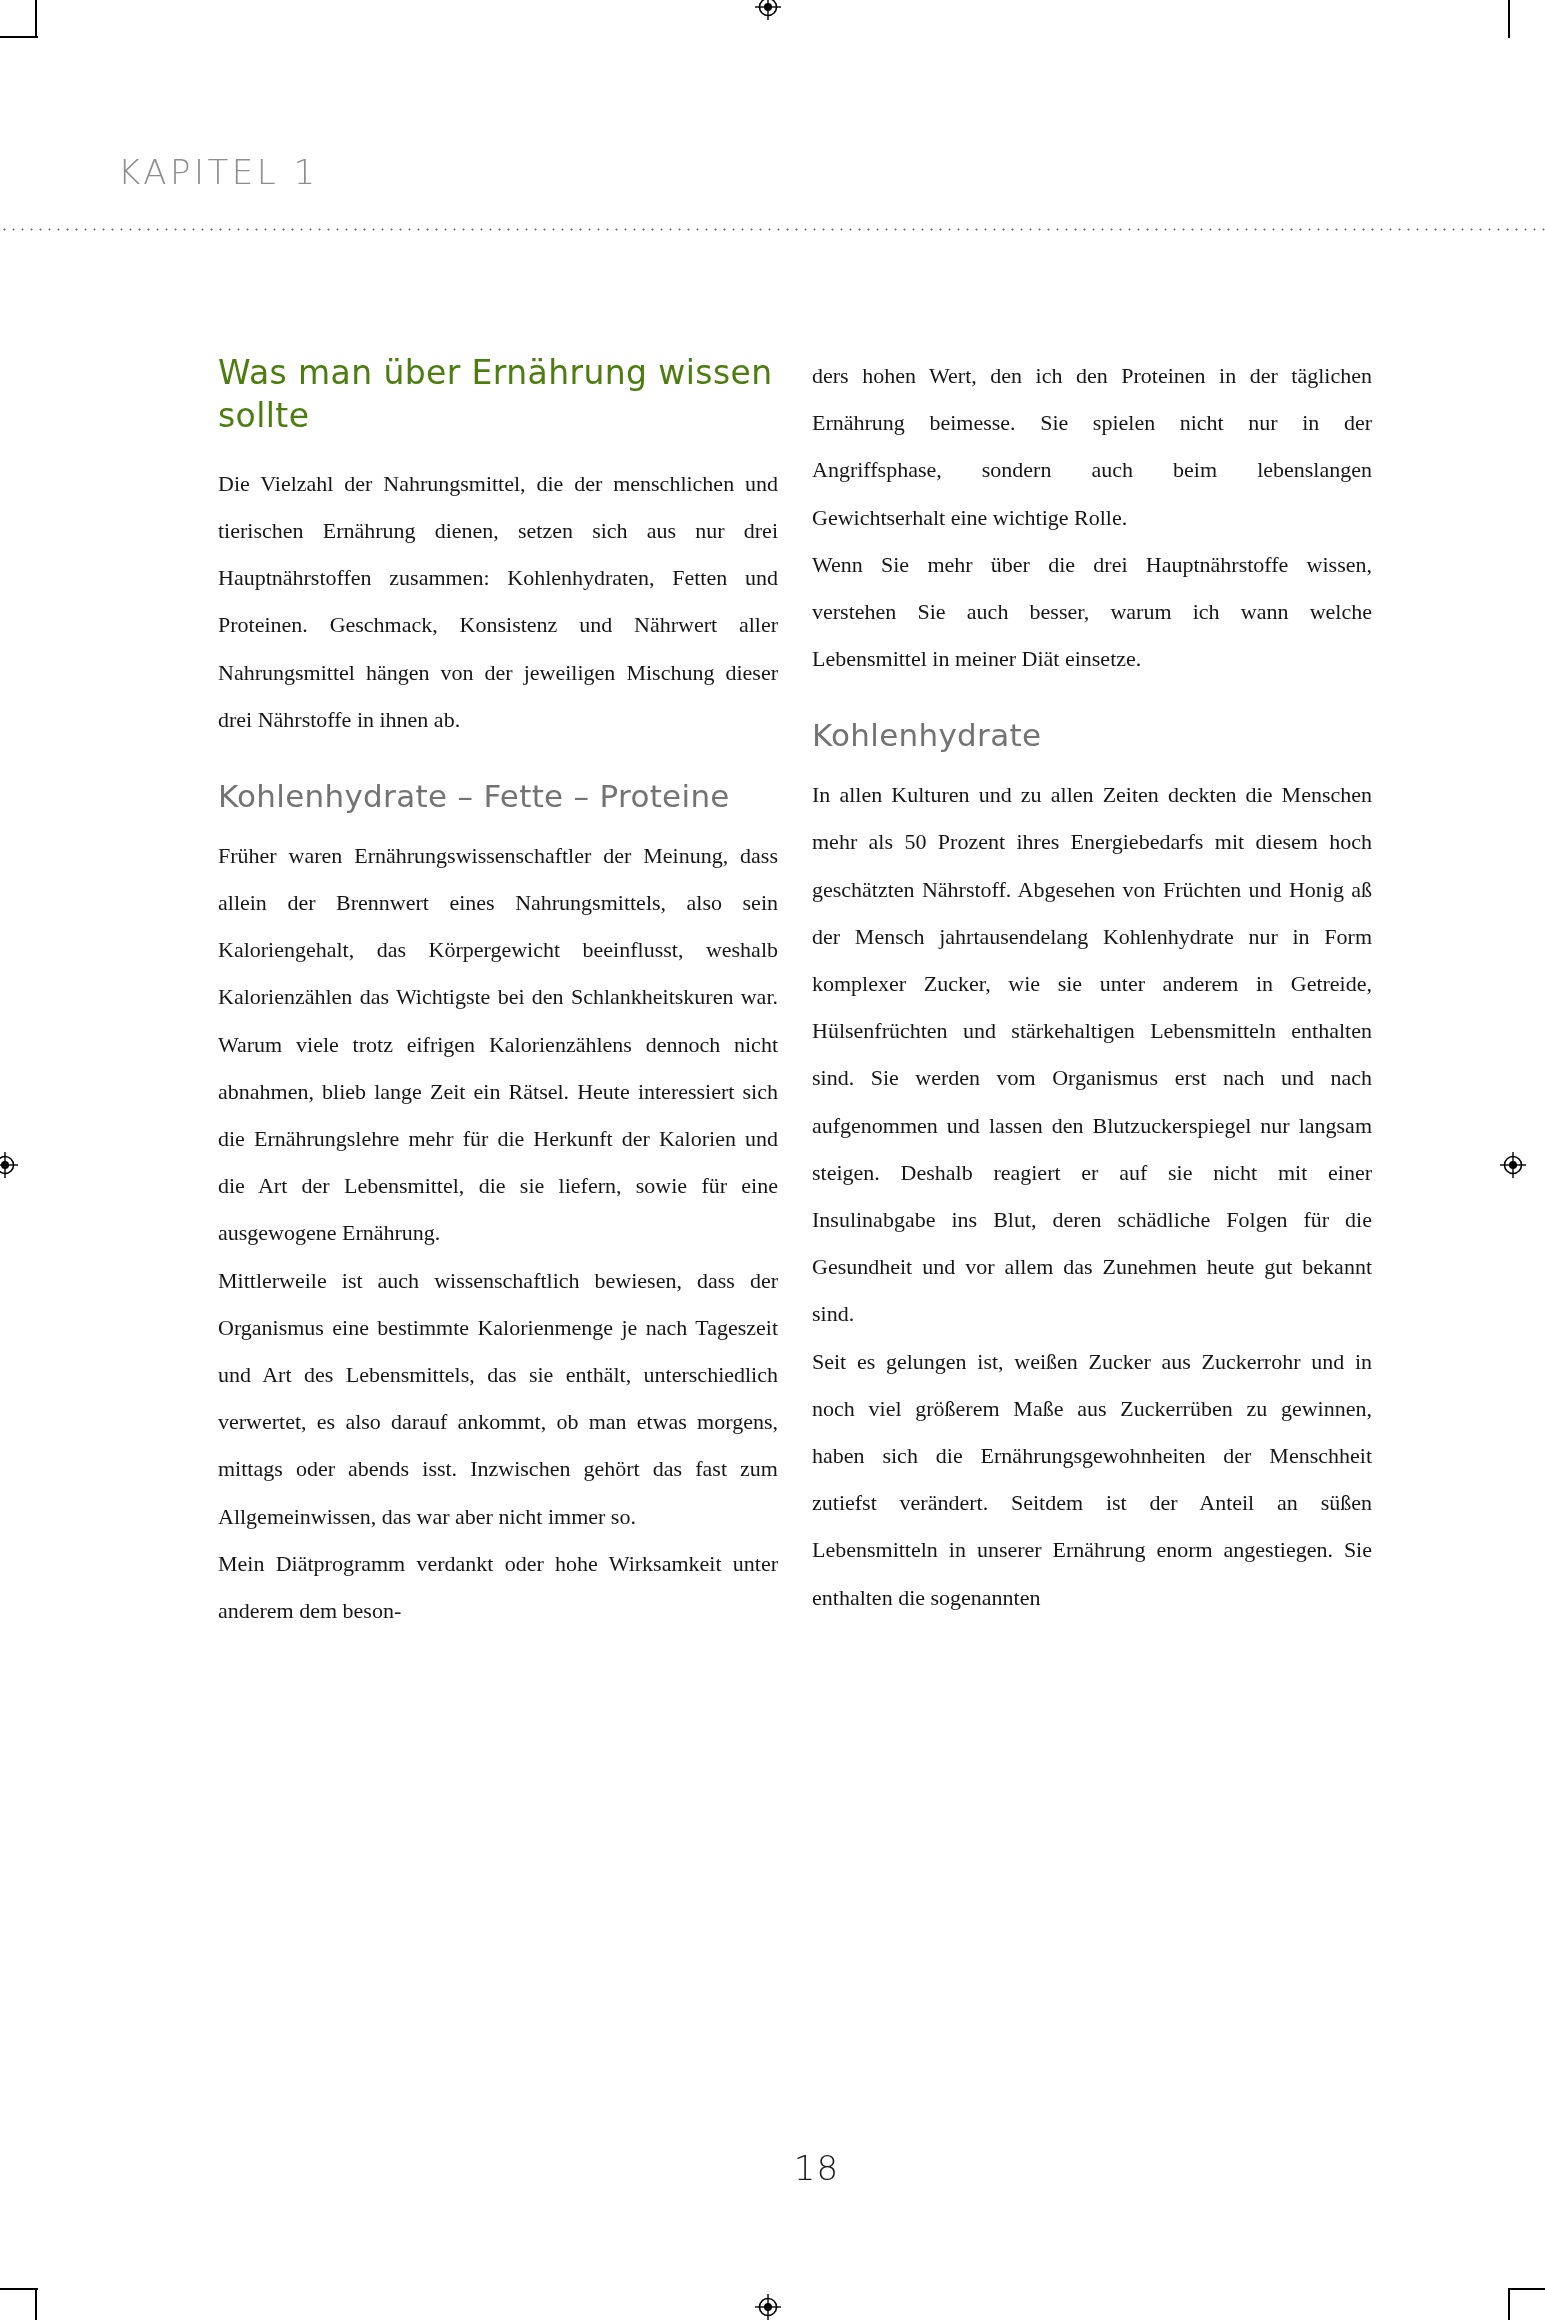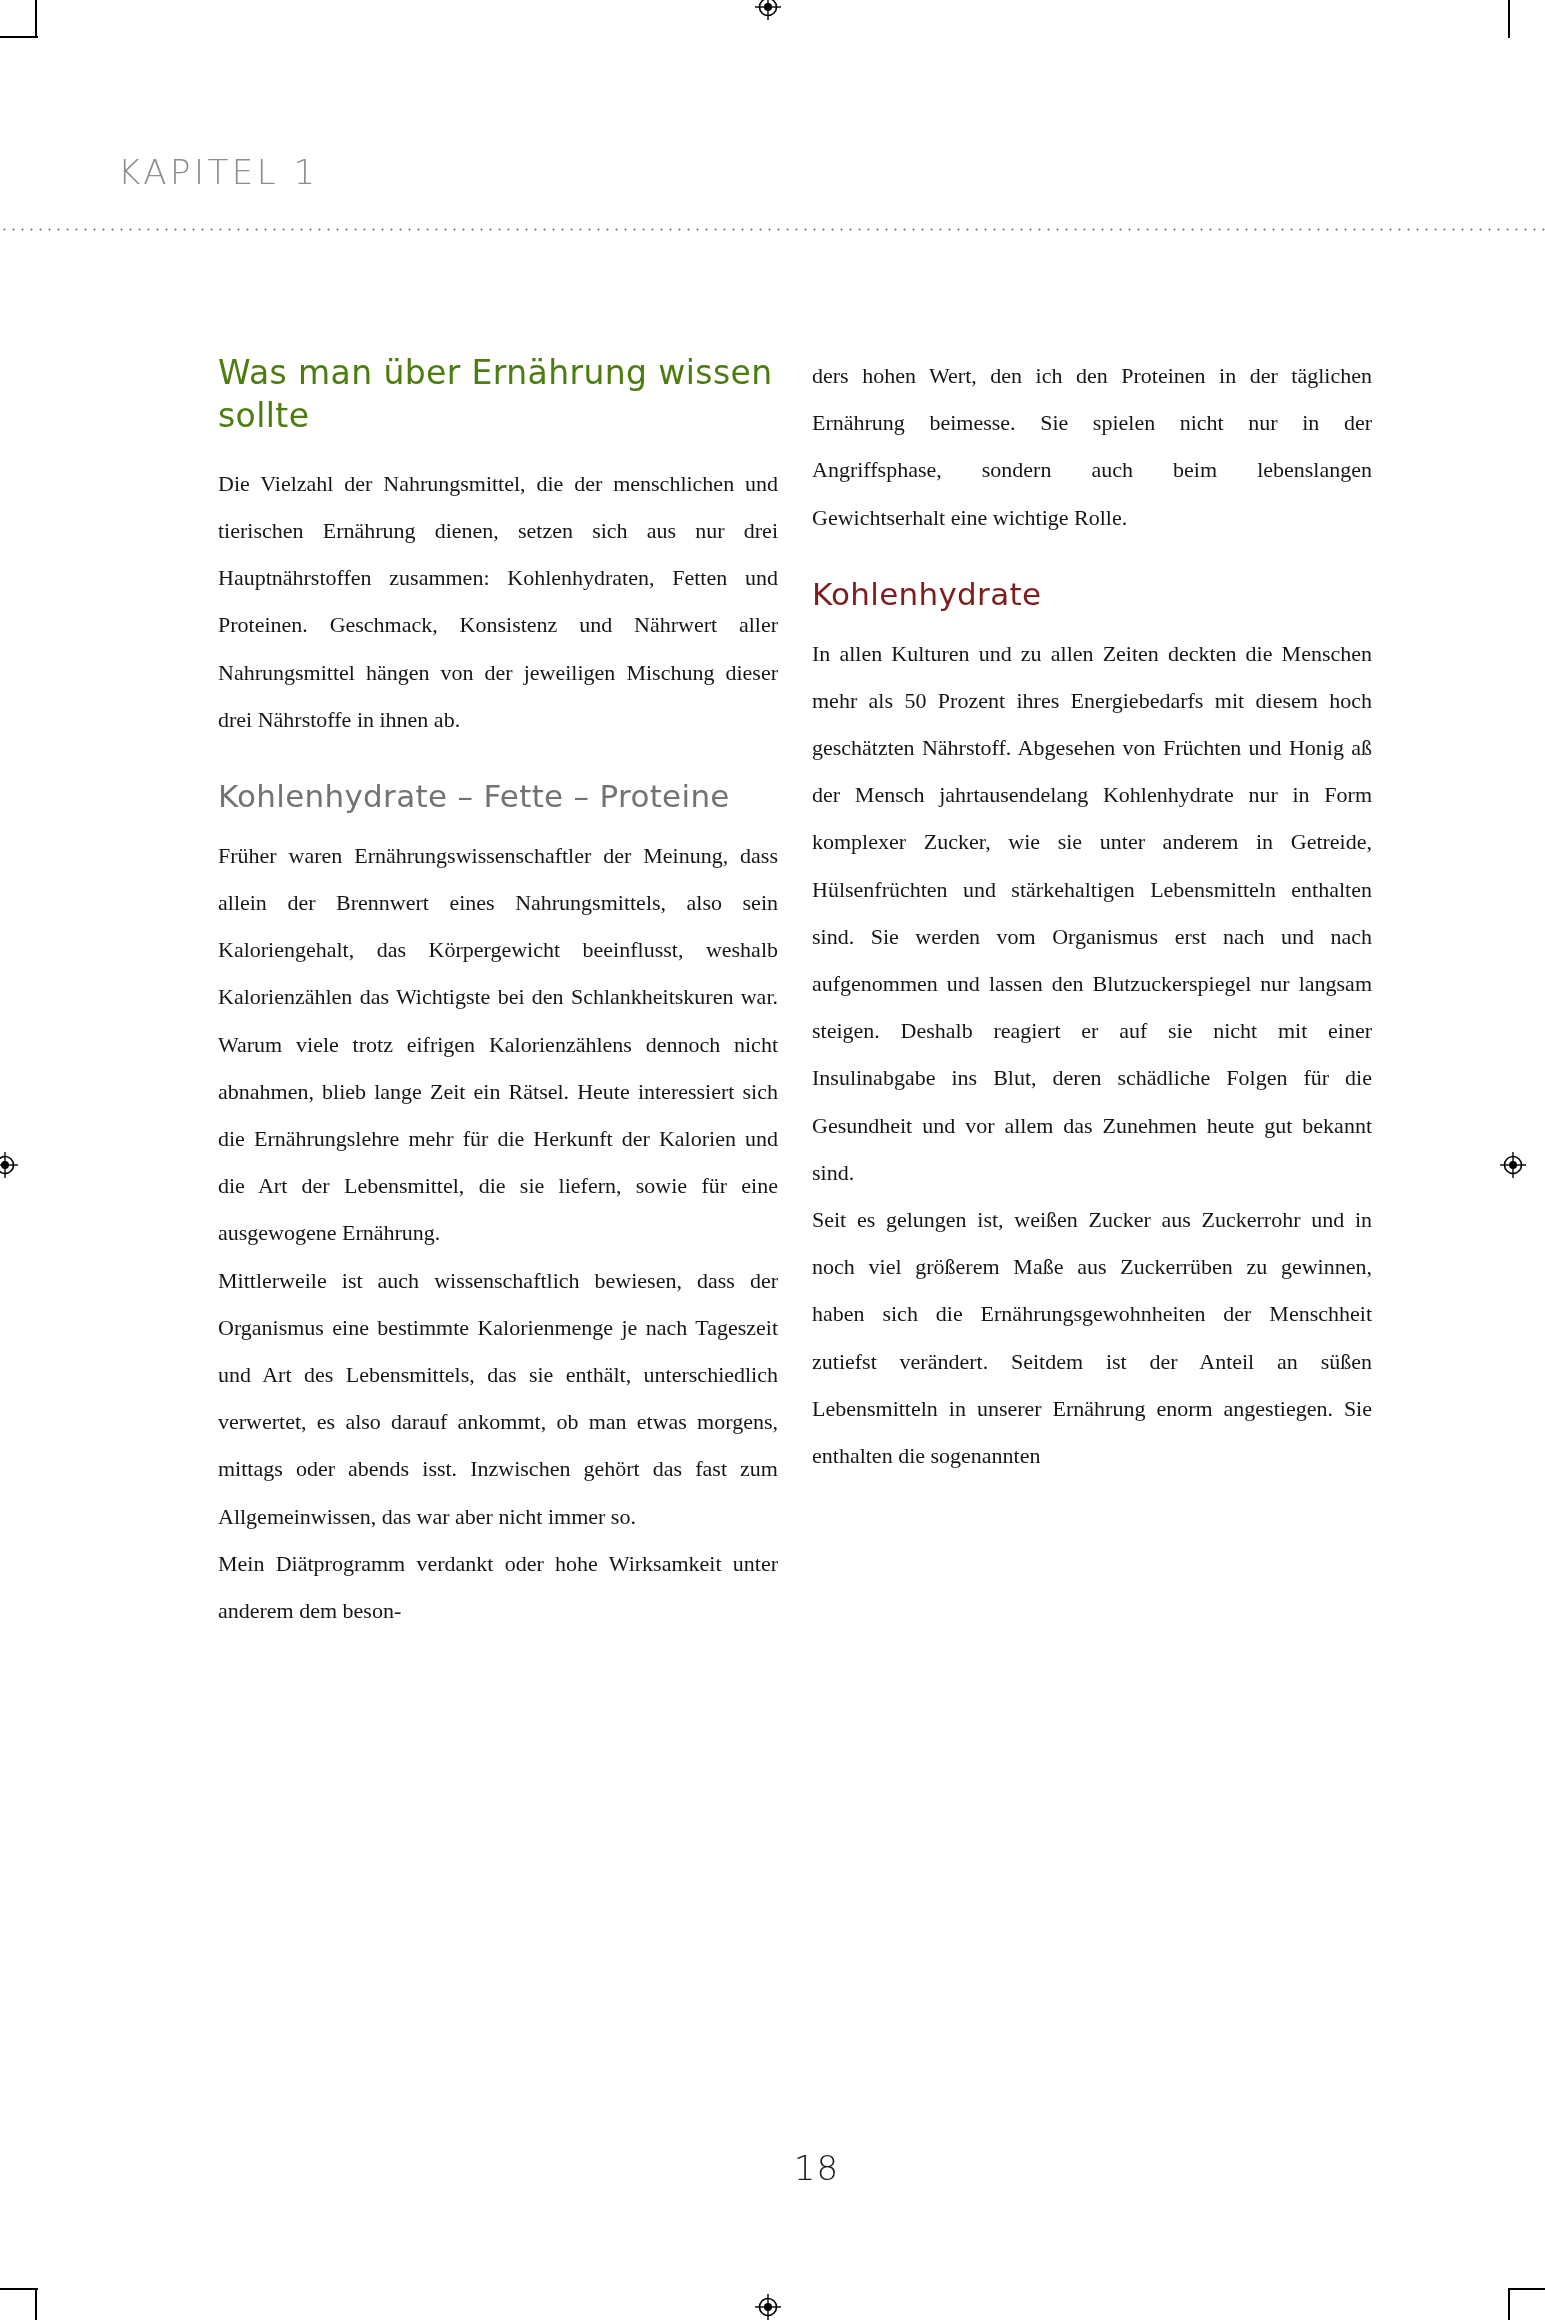--- a/index.html
+++ b/index.html
@@ -92,21 +92,21 @@
   h2.sub-title {
     margin: 34px 0 16px 0;
     font-family: "DejaVu Sans", sans-serif;
     font-weight: 400;
     font-size: 31px;
     line-height: 1.25;
     letter-spacing: 0.3px;
     color: #737373;
   }
   h2.sub-title.light {
-    color: #7f1d1d;
+    color: #737373;
   }
 
   p.body {
     margin: 0;
     font-family: "Liberation Serif", serif;
     font-size: 22px;
     line-height: 47.2px;
     text-align: justify;
     text-justify: inter-word;
     color: #161616;
@@ -209,20 +209,21 @@
       <p class="body">Früher waren Ernährungswissenschaftler der Meinung, dass allein der Brennwert eines Nahrungsmittels, also sein Kaloriengehalt, das Körpergewicht beeinflusst, weshalb Kalorienzählen das Wichtigste bei den Schlankheitskuren war. Warum viele trotz eifrigen Kalorienzählens dennoch nicht abnahmen, blieb lange Zeit ein Rätsel. Heute interessiert sich die Ernährungslehre mehr für die Herkunft der Kalorien und die Art der Lebensmittel, die sie liefern, sowie für eine ausgewogene Ernährung.</p>
 
       <p class="body">Mittlerweile ist auch wissenschaftlich bewiesen, dass der Organismus eine bestimmte Kalorienmenge je nach Tageszeit und Art des Lebensmittels, das sie enthält, unterschiedlich verwertet, es also darauf ankommt, ob man etwas morgens, mittags oder abends isst. Inzwischen gehört das fast zum Allgemeinwissen, das war aber nicht immer so.</p>
 
       <p class="body">Mein Diätprogramm verdankt oder hohe Wirksamkeit unter anderem dem beson-</p>
     </div>
 
     <div class="col col-right">
       <p class="body">ders hohen Wert, den ich den Proteinen in der täglichen Ernährung beimesse. Sie spielen nicht nur in der Angriffsphase, sondern auch beim lebenslangen Gewichtserhalt eine wichtige Rolle.</p>
 
+      <p class="body">Wenn Sie mehr über die drei Hauptnährstoffe wissen, verstehen Sie auch besser, warum ich wann welche Lebensmittel in meiner Diät einsetze.</p>
 
       <h2 class="sub-title light">Kohlenhydrate</h2>
 
       <p class="body">In allen Kulturen und zu allen Zeiten deckten die Menschen mehr als 50 Prozent ihres Energiebedarfs mit diesem hoch geschätzten Nährstoff. Abgesehen von Früchten und Honig aß der Mensch jahrtausendelang Kohlenhydrate nur in Form komplexer Zucker, wie sie unter anderem in Getreide, Hülsenfrüchten und stärkehaltigen Lebensmitteln enthalten sind. Sie werden vom Organismus erst nach und nach aufgenommen und lassen den Blutzuckerspiegel nur langsam steigen. Deshalb reagiert er auf sie nicht mit einer Insulinabgabe ins Blut, deren schädliche Folgen für die Gesundheit und vor allem das Zunehmen heute gut bekannt sind.</p>
 
       <p class="body">Seit es gelungen ist, weißen Zucker aus Zuckerrohr und in noch viel größerem Maße aus Zuckerrüben zu gewinnen, haben sich die Ernährungsgewohnheiten der Menschheit zutiefst verändert. Seitdem ist der Anteil an süßen Lebensmitteln in unserer Ernährung enorm angestiegen. Sie enthalten die sogenannten</p>
     </div>
 
   </div>
 

